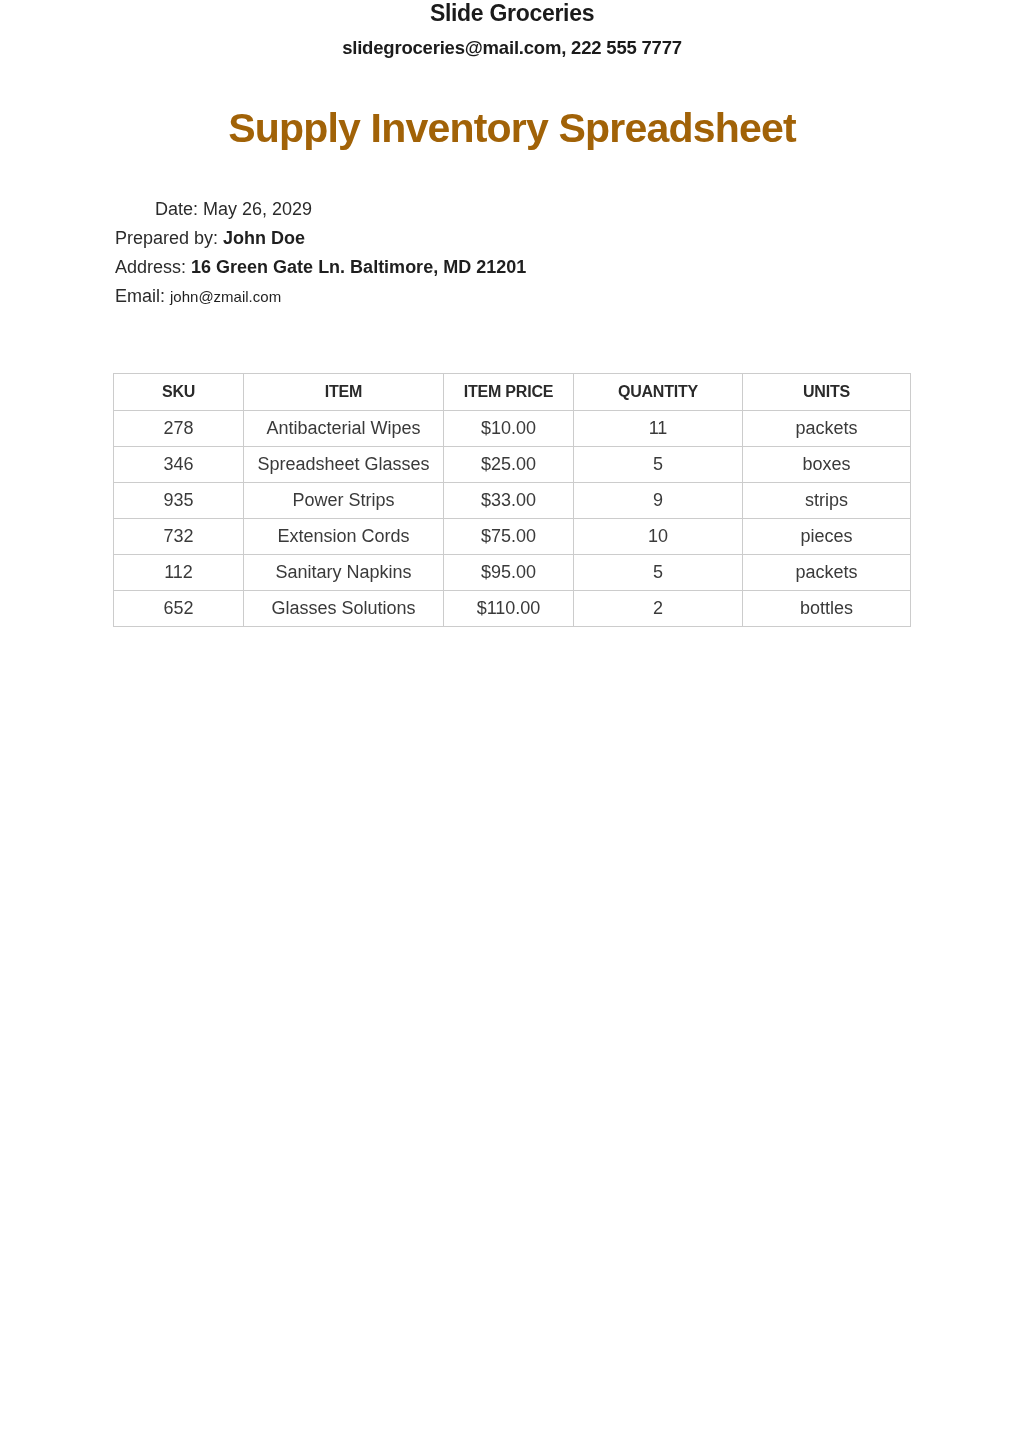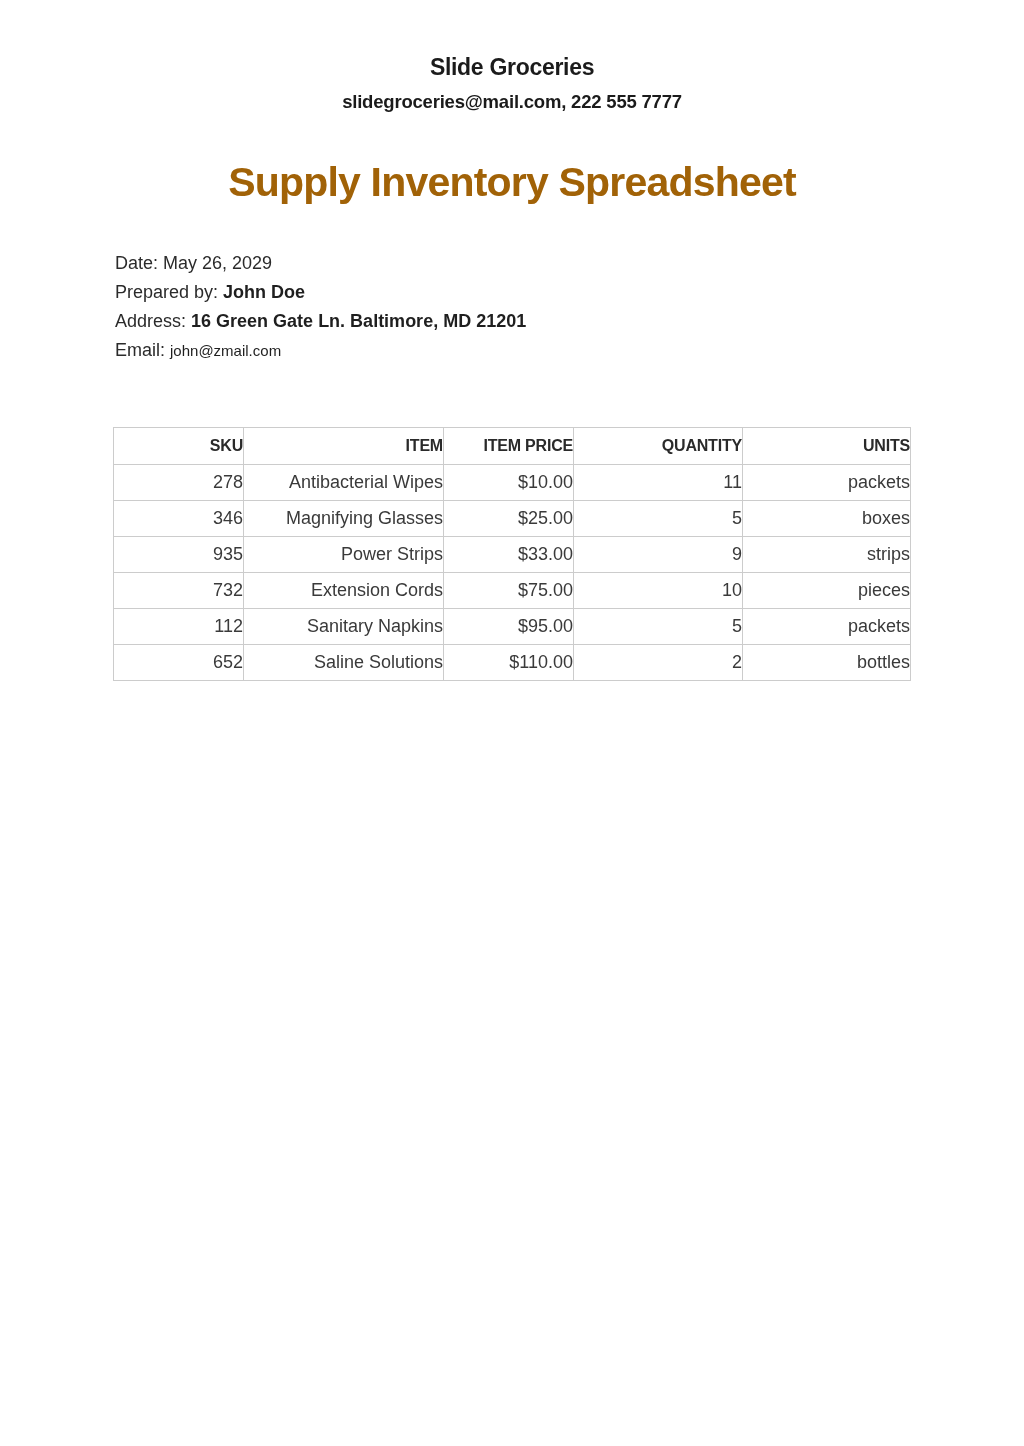--- a/index.html
+++ b/index.html
@@ -7,21 +7,20 @@
     background: #ffffff;
     font-family: "Liberation Sans", "DejaVu Sans", sans-serif;
     color: #212121;
   }
   .page {
     width: 1024px;
     min-height: 1446px;
     background: #ffffff;
     margin: 0 auto;
     position: relative;
-    padding-top: 54px;
   }
   
   .doc-header { text-align: center; }
   .company-name {
     font-size: 23px;
     font-weight: bold;
     letter-spacing: -0.3px;
     color: #1b1b1b;
   }
   .contact-line {
@@ -42,40 +41,40 @@
   
   .meta-block {
     margin-left: 115px;
     margin-right: 115px;
   }
   .meta-line {
     font-size: 18px;
     color: #2b2b2b;
     line-height: 29px;
   }
-  .date-line { margin-top: 43px; }
+  .date-line { margin-top: 43px; margin-left: 40px; }
   .prepared-group { }
   .meta-label { font-weight: normal; }
   .meta-value-bold { font-weight: bold; color: #1f1f1f; }
   .meta-value-email {
     font-weight: normal;
     font-size: 15px;
     color: #1f1f1f;
   }
   
   .inventory-table {
     margin: 62px 114px 0 113px;
     border-collapse: collapse;
     width: 797px;
     table-layout: fixed;
   }
   .inventory-table th,
   .inventory-table td {
     border: 1px solid #cccccc;
-    text-align: right;
+    text-align: center;
     vertical-align: middle;
     overflow: hidden;
     white-space: nowrap;
   }
   .inventory-table th {
     height: 37px;
     font-size: 16px;
     font-weight: bold;
     letter-spacing: -0.2px;
     color: #2a2a2a;
@@ -144,21 +143,21 @@
     <tbody>
       <tr>
         <td>278</td>
         <td>Antibacterial Wipes</td>
         <td>$10.00</td>
         <td>11</td>
         <td>packets</td>
       </tr>
       <tr>
         <td>346</td>
-        <td>Magnifying Glasses</td>
+        <td>Spreadsheet Glasses</td>
         <td>$25.00</td>
         <td>5</td>
         <td>boxes</td>
       </tr>
       <tr>
         <td>935</td>
         <td>Power Strips</td>
         <td>$33.00</td>
         <td>9</td>
         <td>strips</td>
@@ -172,21 +171,21 @@
       </tr>
       <tr>
         <td>112</td>
         <td>Sanitary Napkins</td>
         <td>$95.00</td>
         <td>5</td>
         <td>packets</td>
       </tr>
       <tr>
         <td>652</td>
-        <td>Saline Solutions</td>
+        <td>Glasses Solutions</td>
         <td>$110.00</td>
         <td>2</td>
         <td>bottles</td>
       </tr>
     </tbody>
   </table>
 
 </div>
 
 </body></html>

